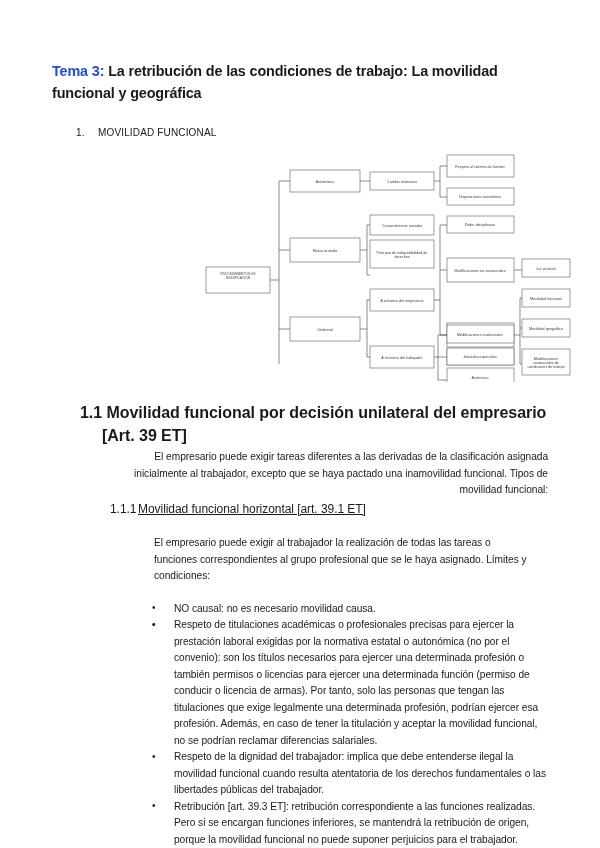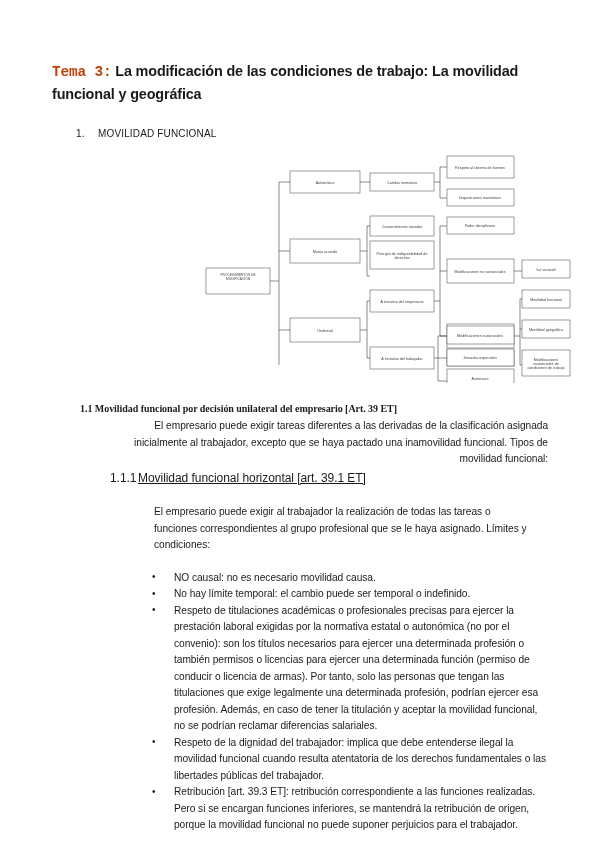--- a/index.html
+++ b/index.html
@@ -25,22 +25,21 @@
 
   
   .doc-title {
     font-size: 14.4px;
     font-weight: bold;
     line-height: 1.55;
     letter-spacing: -0.15px;
     margin: 0 0 22px 0;
   }
   .doc-title .tema-label {
-    color: #c2410c;
-    font-family: Liberation Mono, monospace;
+    color: #1d4ed8;
   }
 
   
   .section-1 {
     margin: 0 0 14px 0;
     padding-left: 24px;
     font-size: 10px;
     letter-spacing: 0.15px;
   }
   .section-1 .num {
@@ -67,28 +66,27 @@
   .node-text {
     font-family: "Liberation Sans", sans-serif;
     font-size: 3.6px;
     fill: #3a3a3a;
     text-anchor: middle;
     letter-spacing: 0.05px;
   }
 
   
   .sub-head {
-    font-size: 10px;
+    font-size: 16px;
     font-weight: bold;
     line-height: 1.45;
     margin: 0 0 2px 0;
     padding-left: 50px;
     text-indent: -22px;
     letter-spacing: -0.05px;
-    font-family: Liberation Serif, serif;
   }
   .para {
     font-size: 10.2px;
     line-height: 1.62;
     margin: 0 0 1px 0;
     padding-left: 58px;
     text-align: right;
     letter-spacing: -0.05px;
   }
   .sub-sub-head {
@@ -135,21 +133,21 @@
     font-size: 10px;
     line-height: 1.62;
   }
 </style>
 </head>
 <body>
 
 <div class="page">
 
   <h1 class="doc-title">
-    <span class="tema-label">Tema 3:</span><span> La modificación de las condiciones de trabajo: La movilidad funcional y geográfica</span>
+    <span class="tema-label">Tema 3:</span><span> La retribución de las condiciones de trabajo: La movilidad funcional y geográfica</span>
   </h1>
 
   <div class="section-1">
     <span class="num">1.</span><span>MOVILIDAD FUNCIONAL</span>
   </div>
 
   <div class="diagram-wrap">
     <div class="diagram">
       <svg width="410" height="230" viewBox="0 0 410 230" xmlns="http://www.w3.org/2000/svg">
         <g stroke="#3d3d3d" stroke-width="0.6" fill="none">
@@ -271,19 +269,19 @@
   <p class="para">El empresario puede exigir tareas diferentes a las derivadas de la clasificación asignada inicialmente al trabajador, excepto que se haya pactado una inamovilidad funcional. Tipos de movilidad funcional:</p>
 
   <div class="sub-sub-head">
     <span class="ssnum">1.1.1</span><span class="sstext">Movilidad funcional horizontal [art. 39.1 ET]</span>
   </div>
 
   <p class="para2">El empresario puede exigir al trabajador la realización de todas las tareas o funciones correspondientes al grupo profesional que se le haya asignado. Límites y condiciones:</p>
 
   <ul class="bullets">
     <li><span class="bullet-dot">•</span><span>NO causal: no es necesario movilidad causa.</span></li>
-    <li><span class="bullet-dot">•</span><span>No hay límite temporal: el cambio puede ser temporal o indefinido.</span></li>
+    <li><span class="bullet-dot">•</span></li>
     <li><span class="bullet-dot">•</span><span>Respeto de titulaciones académicas o profesionales precisas para ejercer la prestación laboral exigidas por la normativa estatal o autonómica (no por el convenio): son los títulos necesarios para ejercer una determinada profesión o también permisos o licencias para ejercer una determinada función (permiso de conducir o licencia de armas). Por tanto, solo las personas que tengan las titulaciones que exige legalmente una determinada profesión, podrían ejercer esa profesión. Además, en caso de tener la titulación y aceptar la movilidad funcional, no se podrían reclamar diferencias salariales.</span></li>
     <li><span class="bullet-dot">•</span><span>Respeto de la dignidad del trabajador: implica que debe entenderse ilegal la movilidad funcional cuando resulta atentatoria de los derechos fundamentales o las libertades públicas del trabajador.</span></li>
     <li><span class="bullet-dot">•</span><span>Retribución [art. 39.3 ET]: retribución correspondiente a las funciones realizadas. Pero si se encargan funciones inferiores, se mantendrá la retribución de origen, porque la movilidad funcional no puede suponer perjuicios para el trabajador.</span></li>
   </ul>
 
 </div>
 
 </body></html>

